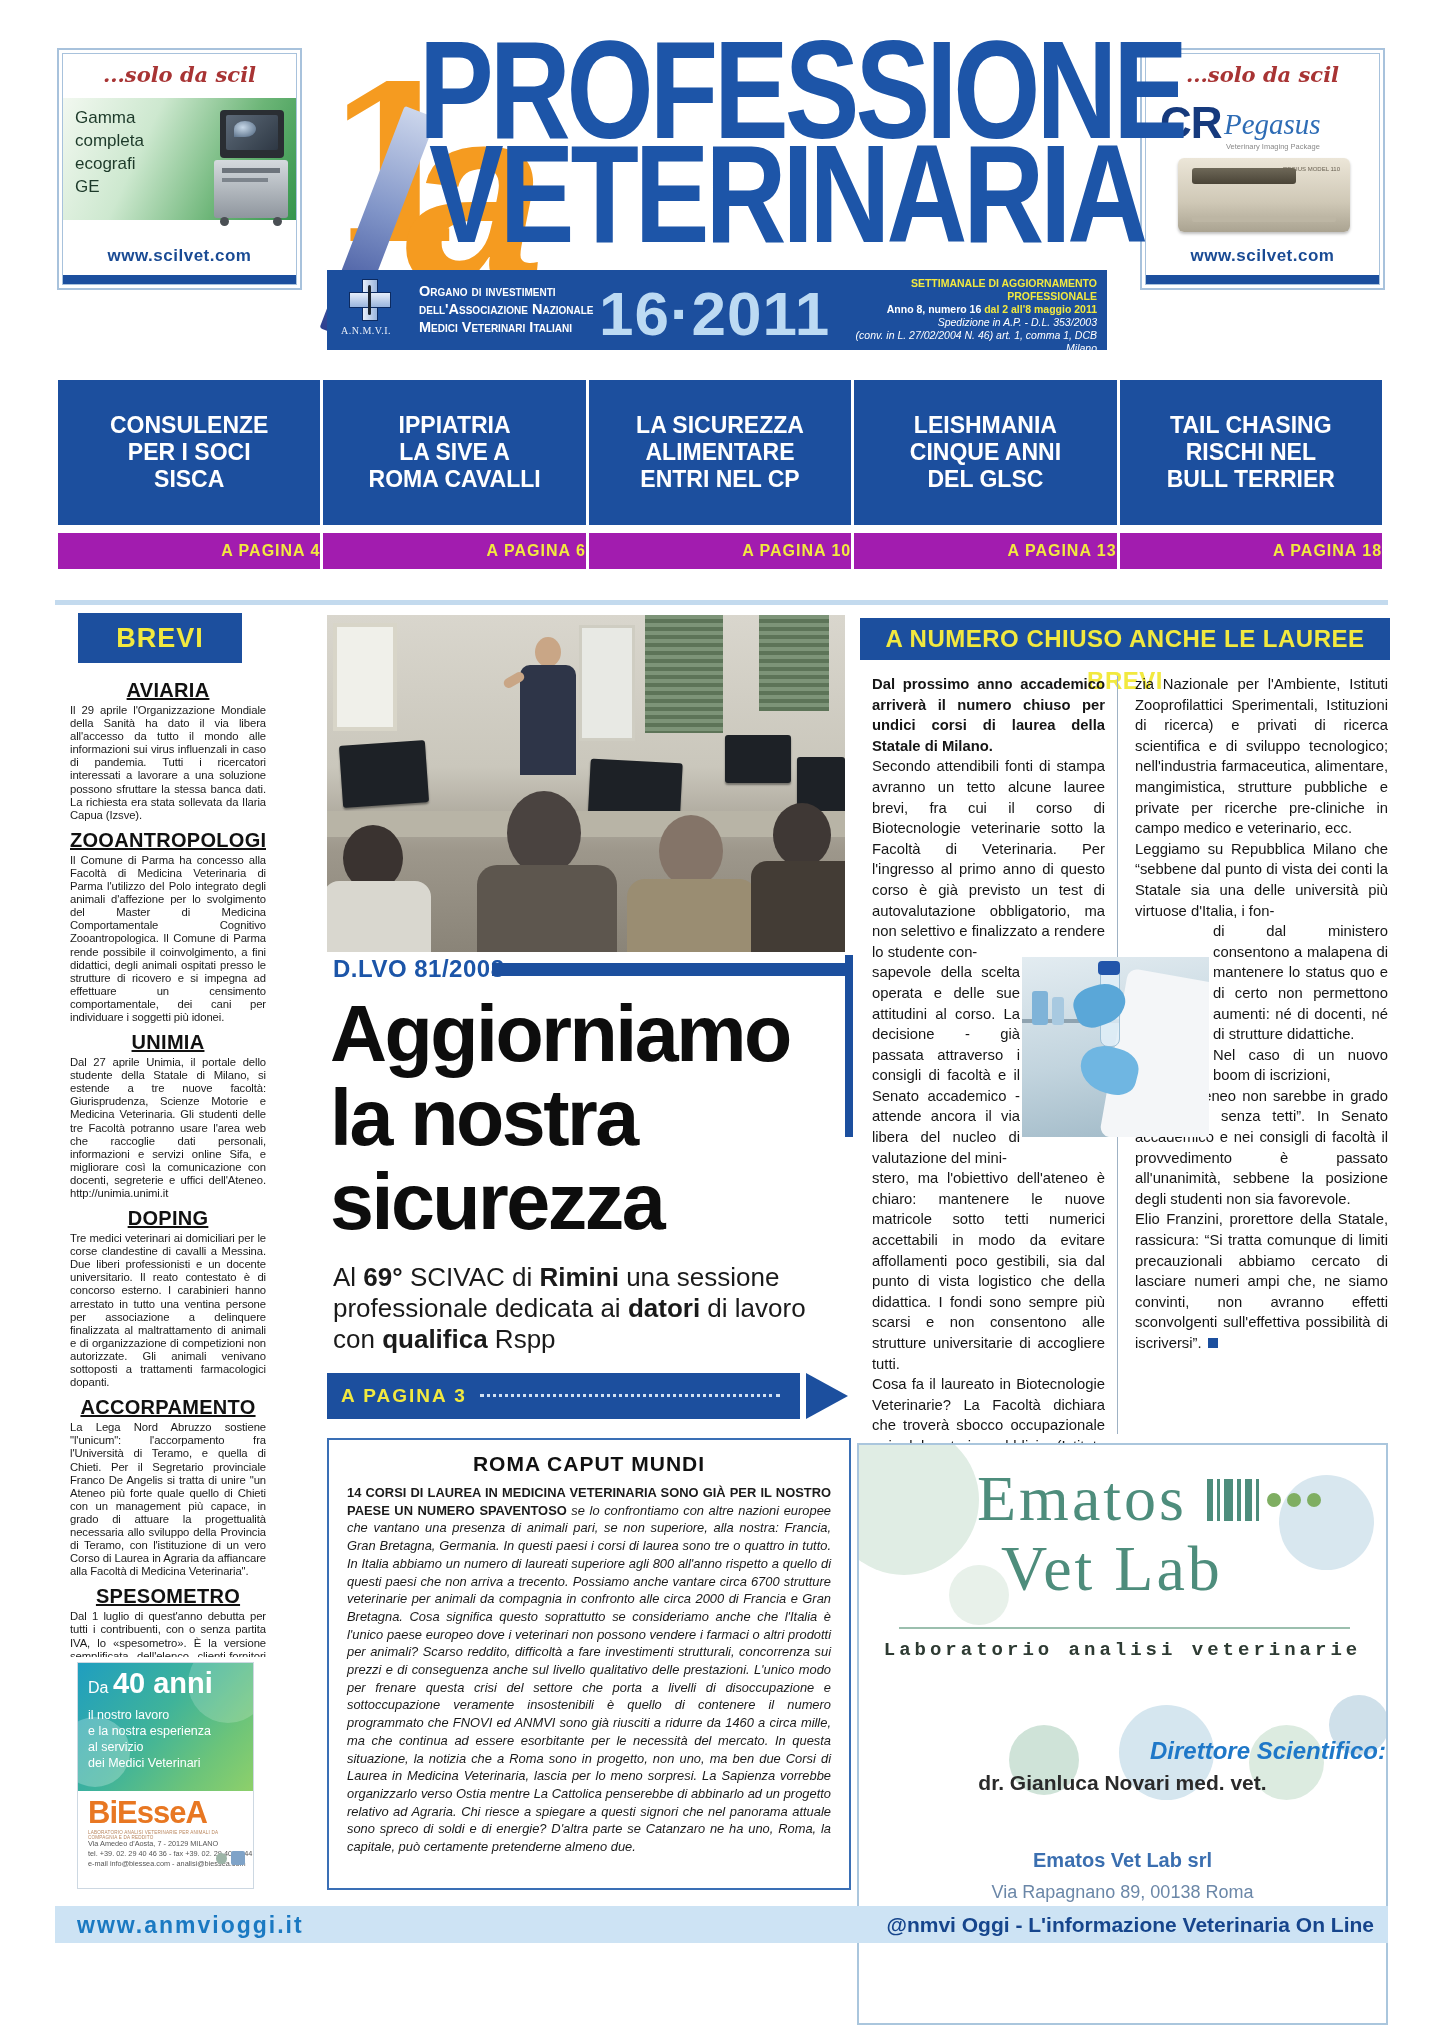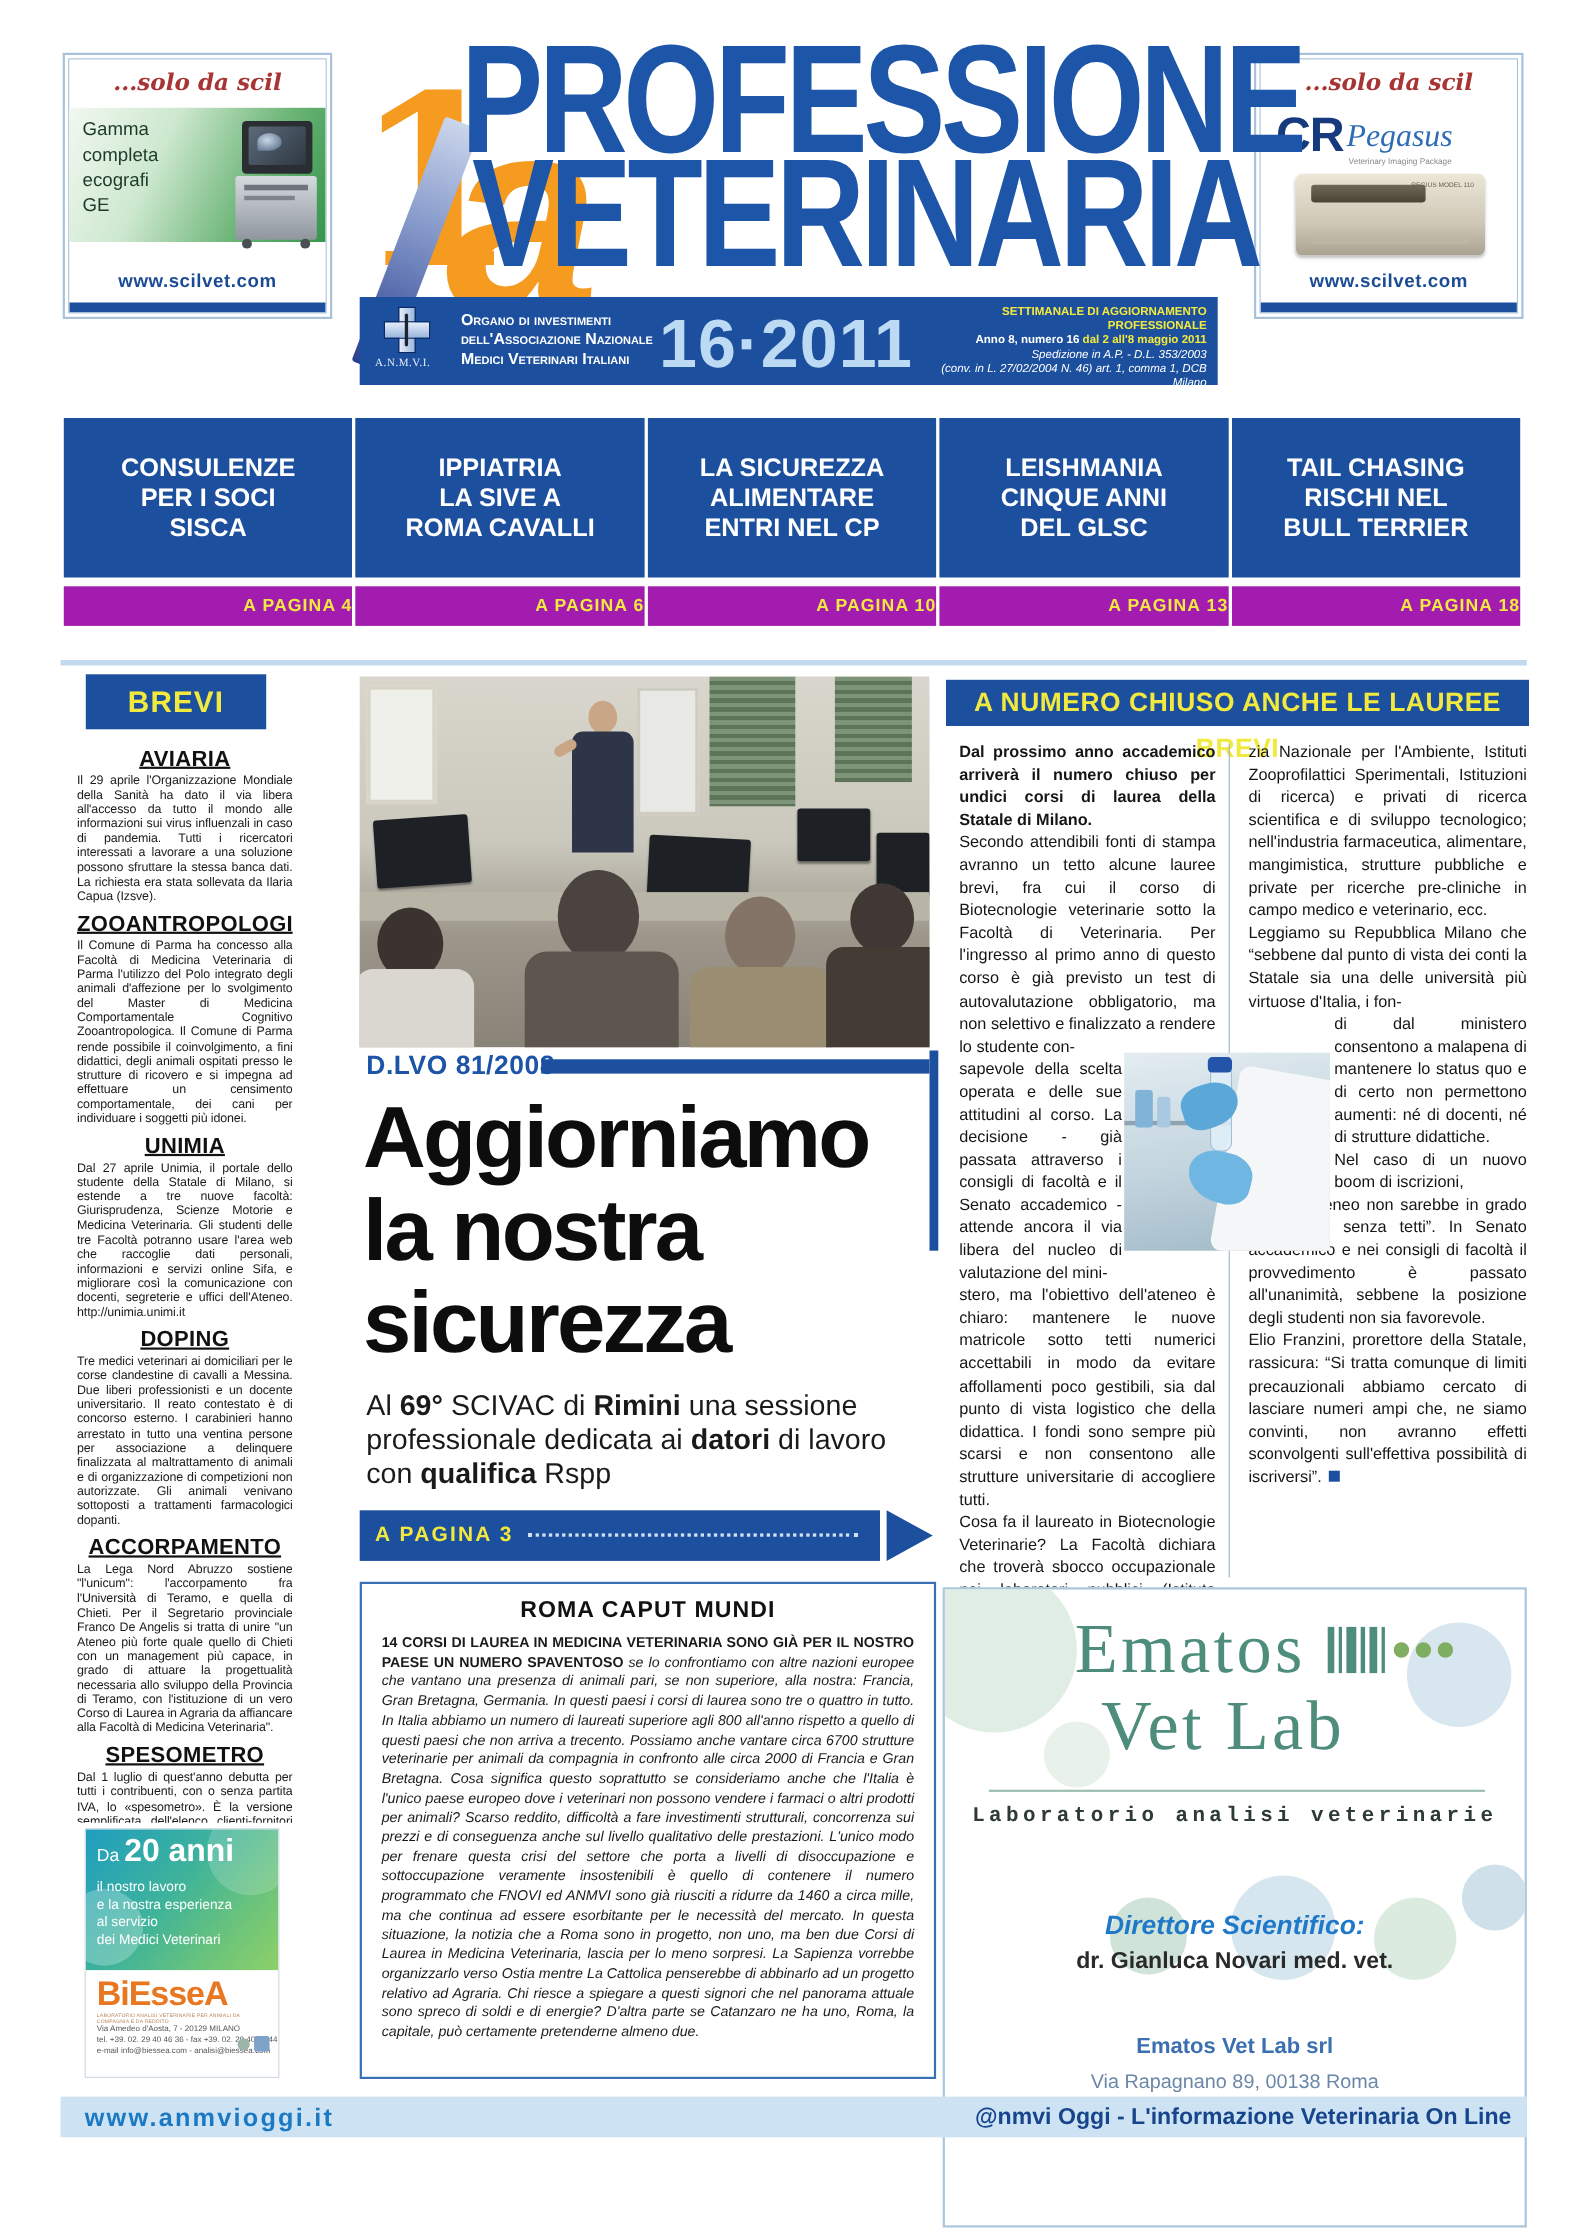--- a/index.html
+++ b/index.html
@@ -52,21 +52,21 @@
   .photo{overflow:hidden;position:absolute;}
   .ph-class{background:linear-gradient(180deg,#d9d6cd 0%,#cac7bc 45%,#9d978b 70%,#8a8478 100%);}
   .shutter{background:repeating-linear-gradient(180deg,#7d9478 0 4px,#5d7458 4px 8px);position:absolute;}
   .monitor{background:#1d2126;border-radius:3px;position:absolute;box-shadow:0 2px 2px rgba(0,0,0,.4);}
   .head{border-radius:50%;position:absolute;}
   .ph-lab{background:linear-gradient(170deg,#e3ecf1 0%,#c2d4de 55%,#9fb8c6 100%);}
   
   .ematos{border:2px solid #aac6dd;box-sizing:border-box;background:#fff;overflow:hidden;}
   .em-name{font-family:"Liberation Serif", serif;color:#4e8d7c;font-size:64px;letter-spacing:3px;line-height:1;}
   .em-tag{font-family:"Liberation Mono", monospace;font-weight:bold;color:#2e3b33;font-size:19px;letter-spacing:4px;text-align:center;}
-  .em-dir{color:#1f78c8;font-weight:bold;font-style:italic;font-size:24px;text-align:center;}
+  .em-dir{color:#1f78c8;font-weight:bold;font-style:italic;font-size:24px;text-align:right;}
   .em-dirname{color:#2a2a2a;font-weight:bold;font-size:21px;text-align:center;}
   .em-co{color:#3b6fb0;font-weight:bold;font-size:20px;text-align:center;}
   .em-addr{color:#6b87a8;font-size:18px;text-align:center;}
   .dot{border-radius:50%;position:absolute;}
   .embar{background:#4e8d7c;position:absolute;bottom:0;}
   
   .biessea{overflow:hidden;box-shadow:0 0 0 1px #cdd8e2;}
   .bi-photo{background:linear-gradient(130deg,#1f9ec0 0%,#3fb39a 45%,#6cc47a 75%,#8ed06a 100%);position:absolute;}
   .bi-top{color:#fff;position:absolute;}
   .bi-brand{color:#e87722;font-weight:bold;font-size:31px;letter-spacing:-1px;line-height:1;}
@@ -223,21 +223,21 @@
         <h3>SPESOMETRO</h3>
         <p class="just">Dal 1 luglio di quest'anno debutta per tutti i contribuenti, con o senza partita IVA, lo «spesometro». È la versione semplificata dell'elenco clienti-fornitori abolito nel 2008, che vuole aprire una finestra su tutti i consumi significativi. Sugli acquisti superiori a 3.500 euro il Fisco chiederà conto anche ai professionisti.</p>
       </div>
     </div>
 
   <div class="abs biessea" style="left:78px;top:1663px;width:175px;height:225px;background:#fff;">
     <div class="bi-photo" style="left:0;top:0;width:175px;height:128px;">
       <div class="dot" style="left:-18px;top:54px;width:70px;height:70px;background:rgba(255,255,255,.25);"></div>
       <div class="dot" style="left:110px;top:-20px;width:80px;height:80px;background:rgba(255,255,255,.18);"></div>
     </div>
-    <div class="bi-top" style="left:10px;top:4px;"><span style="font-size:16px;">Da</span> <span style="font-size:29px;font-weight:bold;">20 anni</span></div>
+    <div class="bi-top" style="left:10px;top:4px;"><span style="font-size:16px;">Da</span> <span style="font-size:29px;font-weight:bold;">40 anni</span></div>
     <div class="bi-top pre" style="left:10px;top:44px;font-size:12.5px;line-height:16px;">il nostro lavoro
 e la nostra esperienza
 al servizio
 dei Medici Veterinari</div>
     <div class="abs bi-brand" style="left:10px;top:134px;">BiEsseA</div>
     <div class="abs" style="left:10px;top:167px;width:158px;font-size:4.6px;color:#b9865e;letter-spacing:.2px;">LABORATORIO ANALISI VETERINARIE PER ANIMALI DA COMPAGNIA E DA REDDITO</div>
     <div class="abs" style="left:10px;top:176px;font-size:7.3px;color:#555;">Via Amedeo d'Aosta, 7 - 20129 MILANO</div>
     <div class="abs" style="left:10px;top:186px;font-size:7.3px;color:#555;">tel. +39. 02. 29 40 46 36 - fax +39. 02. 29 40 46 44</div>
     <div class="abs" style="left:10px;top:196px;font-size:7.3px;color:#555;">e-mail info@biessea.com - analisi@biessea.com</div>
     <div class="abs bi-url" style="left:10px;top:206px;margin-top:28px;">www.biessea.com</div>

